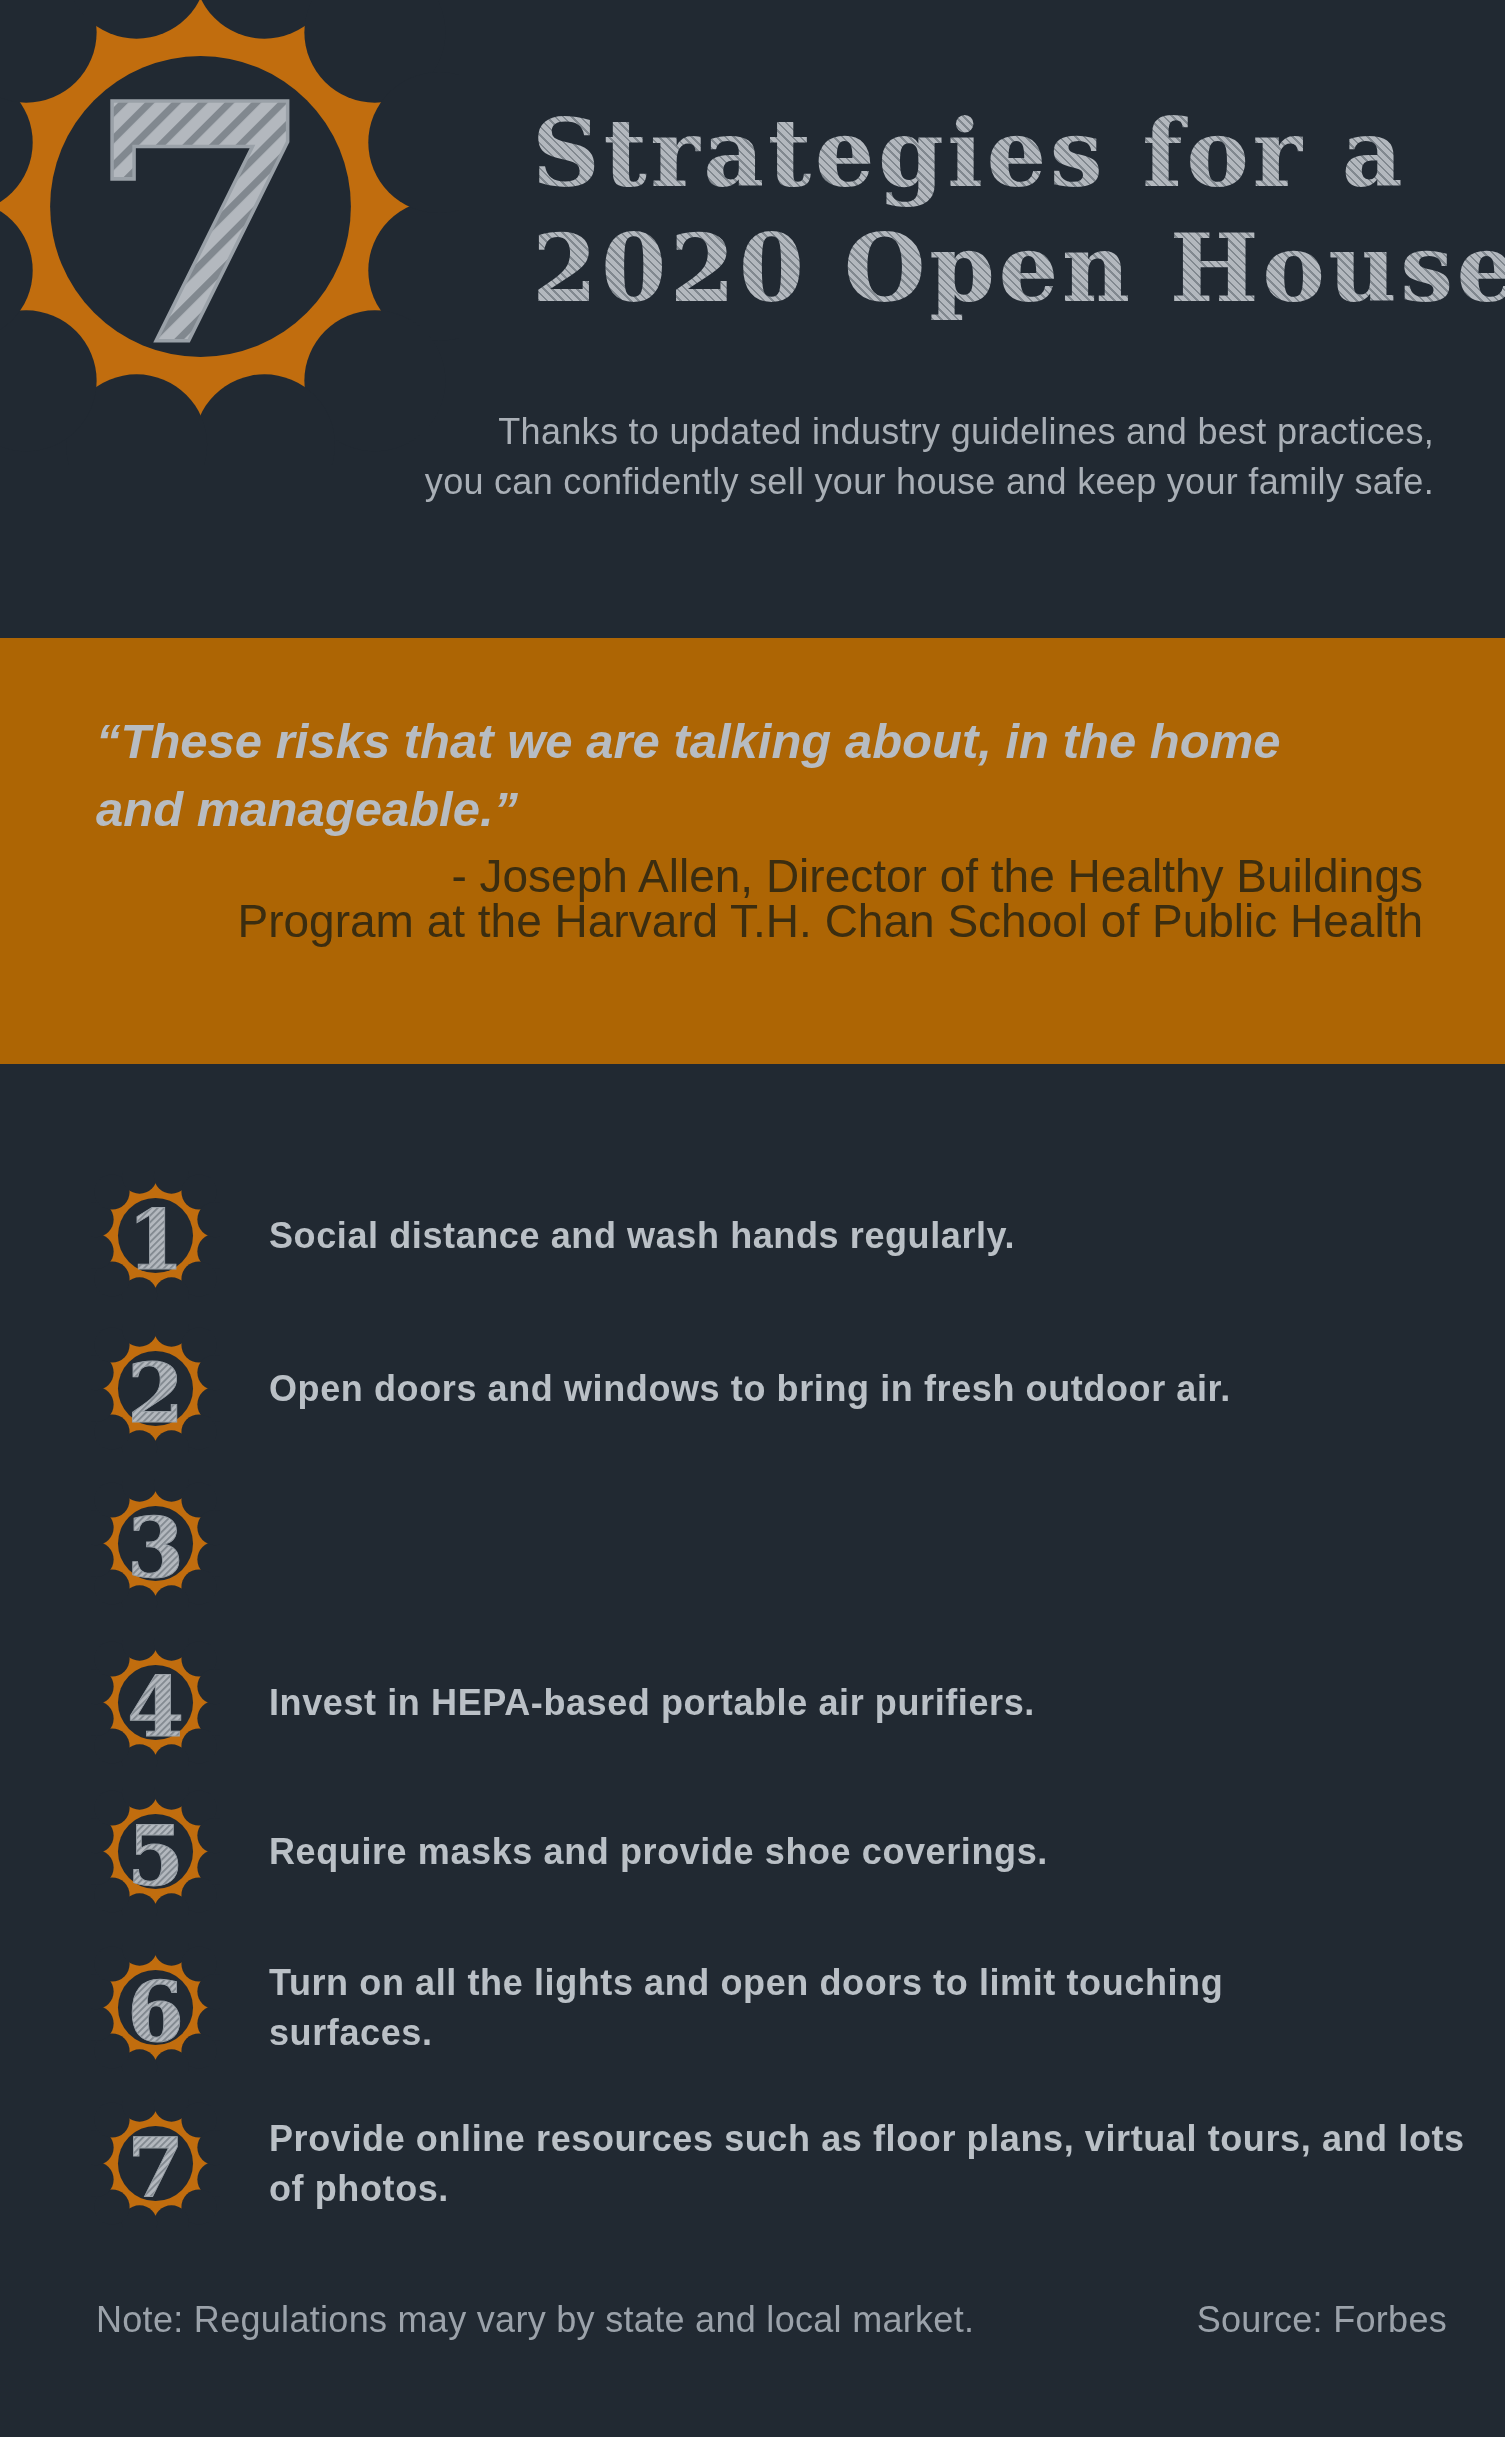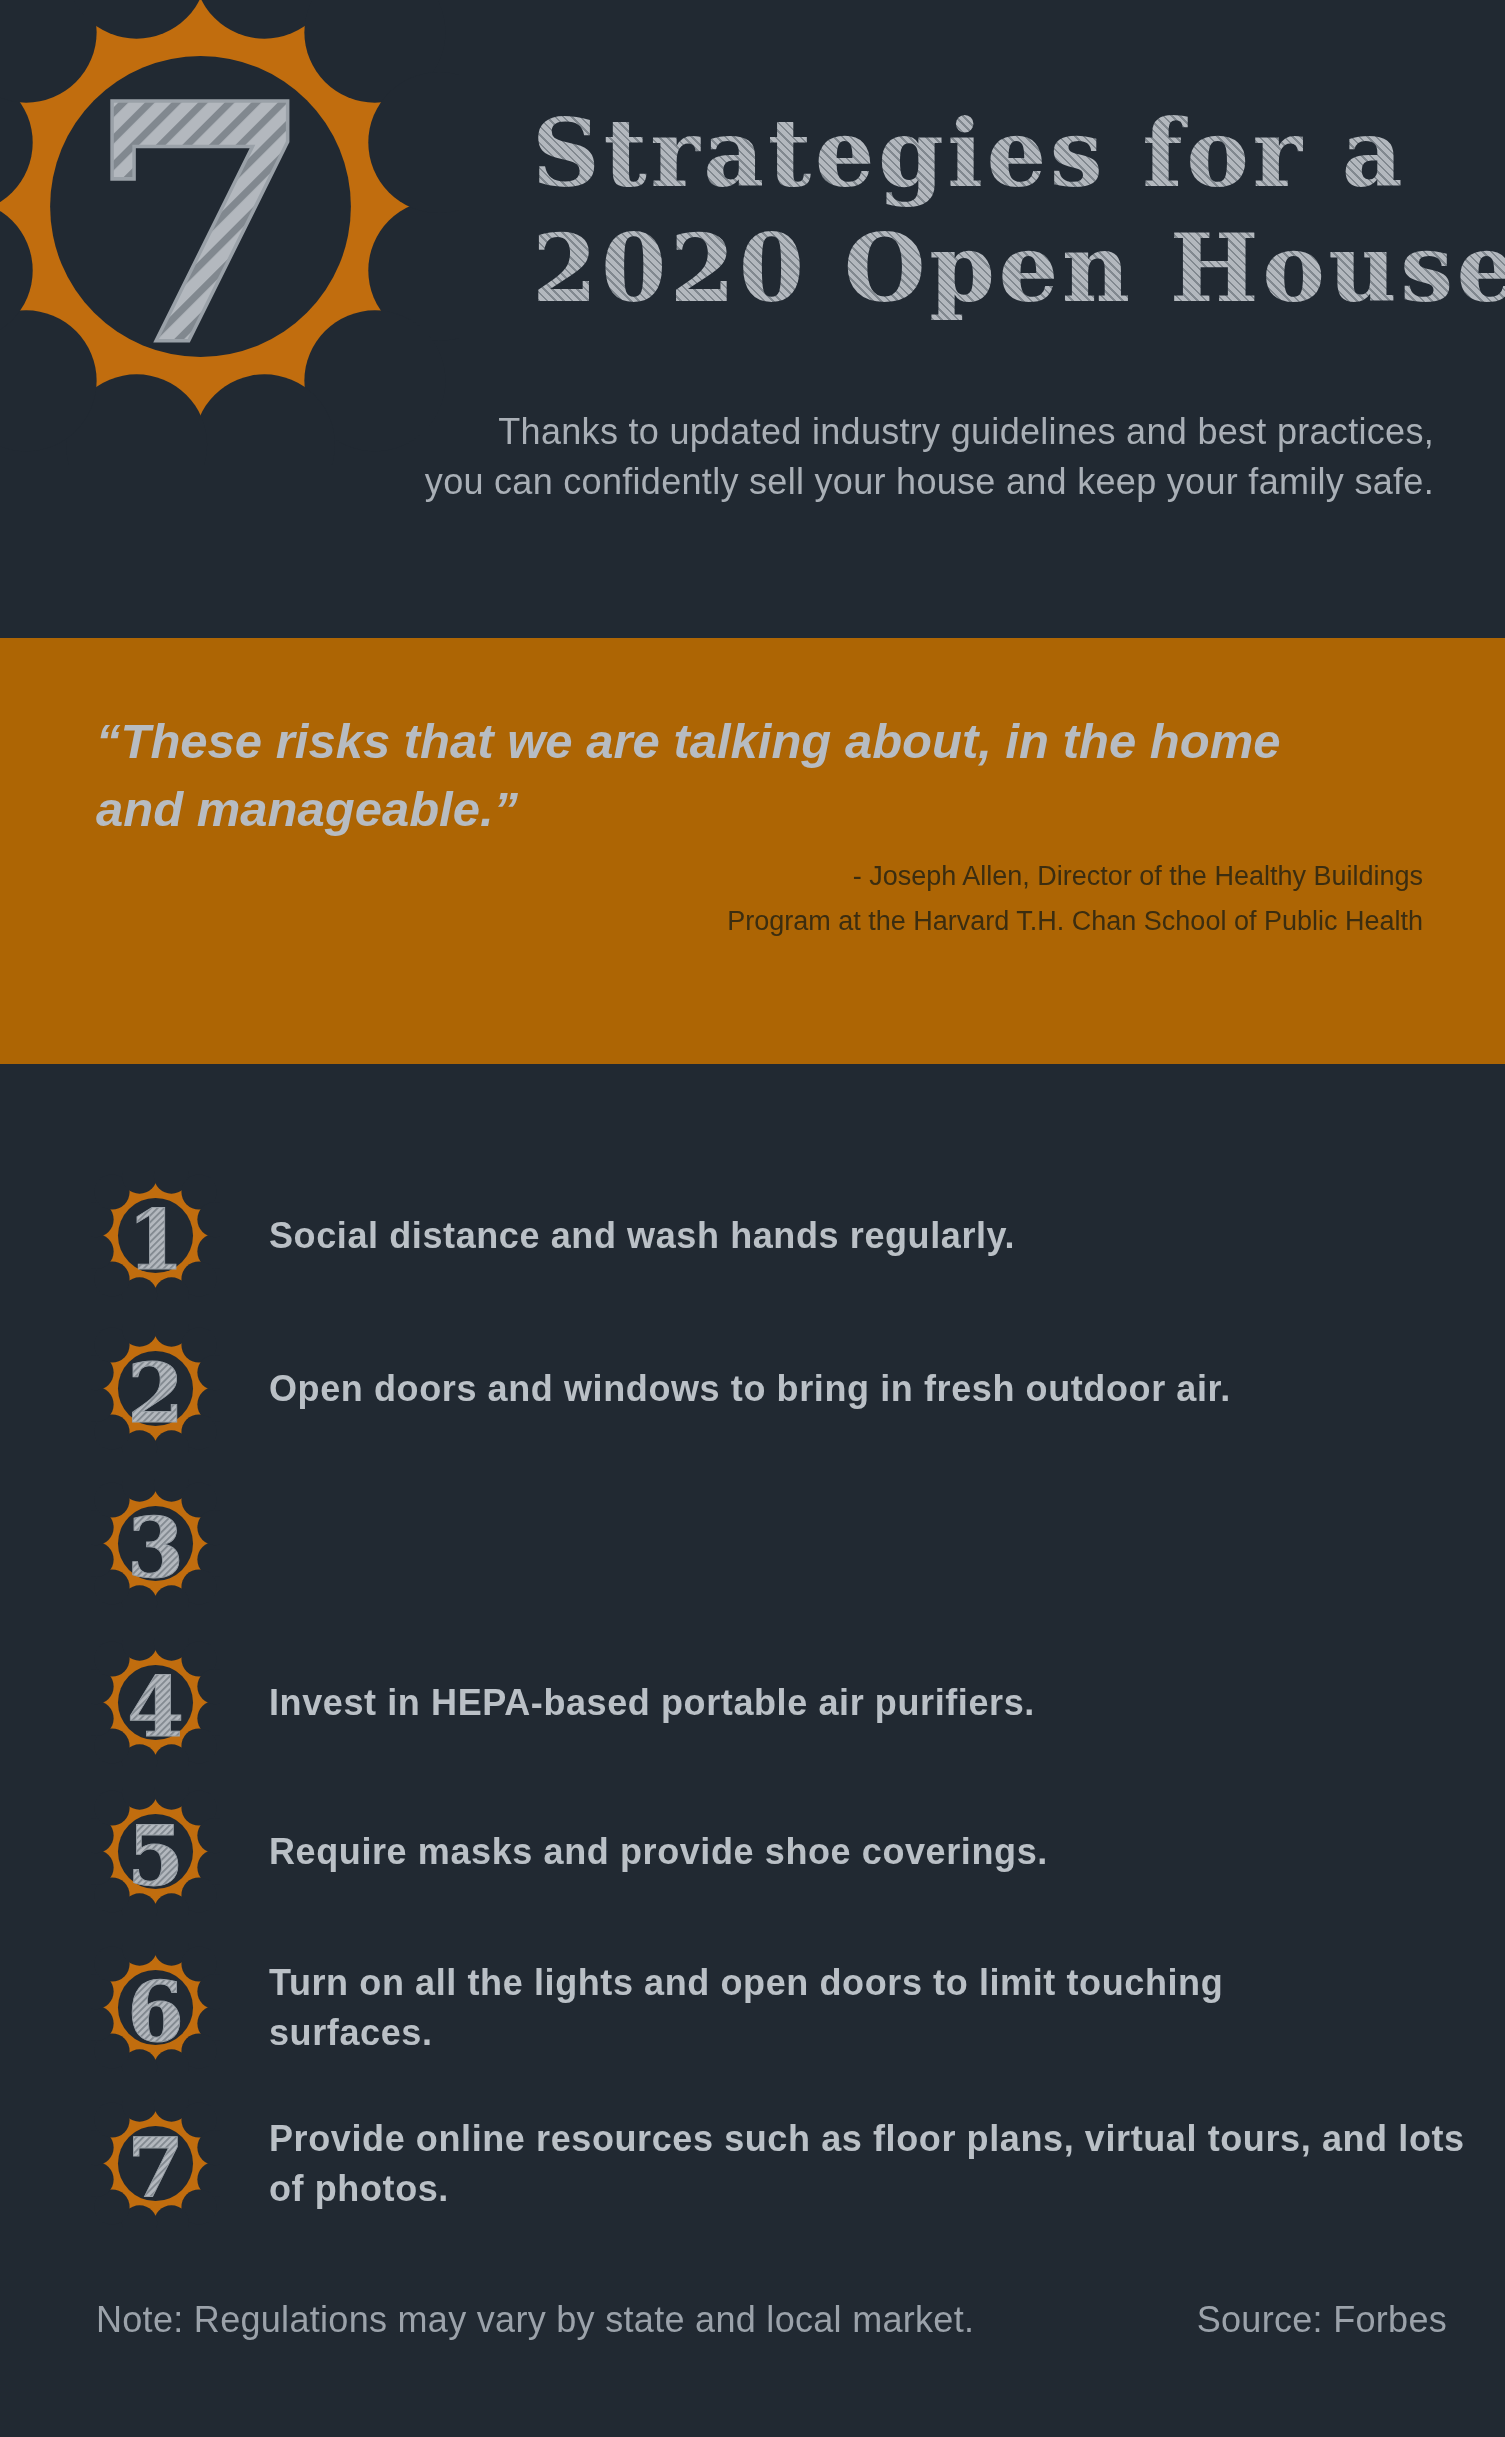--- a/index.html
+++ b/index.html
@@ -63,21 +63,21 @@
   }
   .quote{
     font-size:49px;line-height:68px;
     font-weight:bold;font-style:italic;
     color:var(--quote-gray,#b7bcc2);
     white-space:nowrap;
   }
   .attribution{
     margin-top:10.6px;
     text-align:right;
-    font-size:27px;line-height:45px;
+    font-size:46px;line-height:45px;
     color:var(--attribution-brown,#3b2d10);
     white-space:nowrap;
   }
   
   .item{
     position:absolute;left:0;
     width:1505px;min-height:129px;
     display:flex;align-items:center;
     padding-left:91px;box-sizing:border-box;
   }

